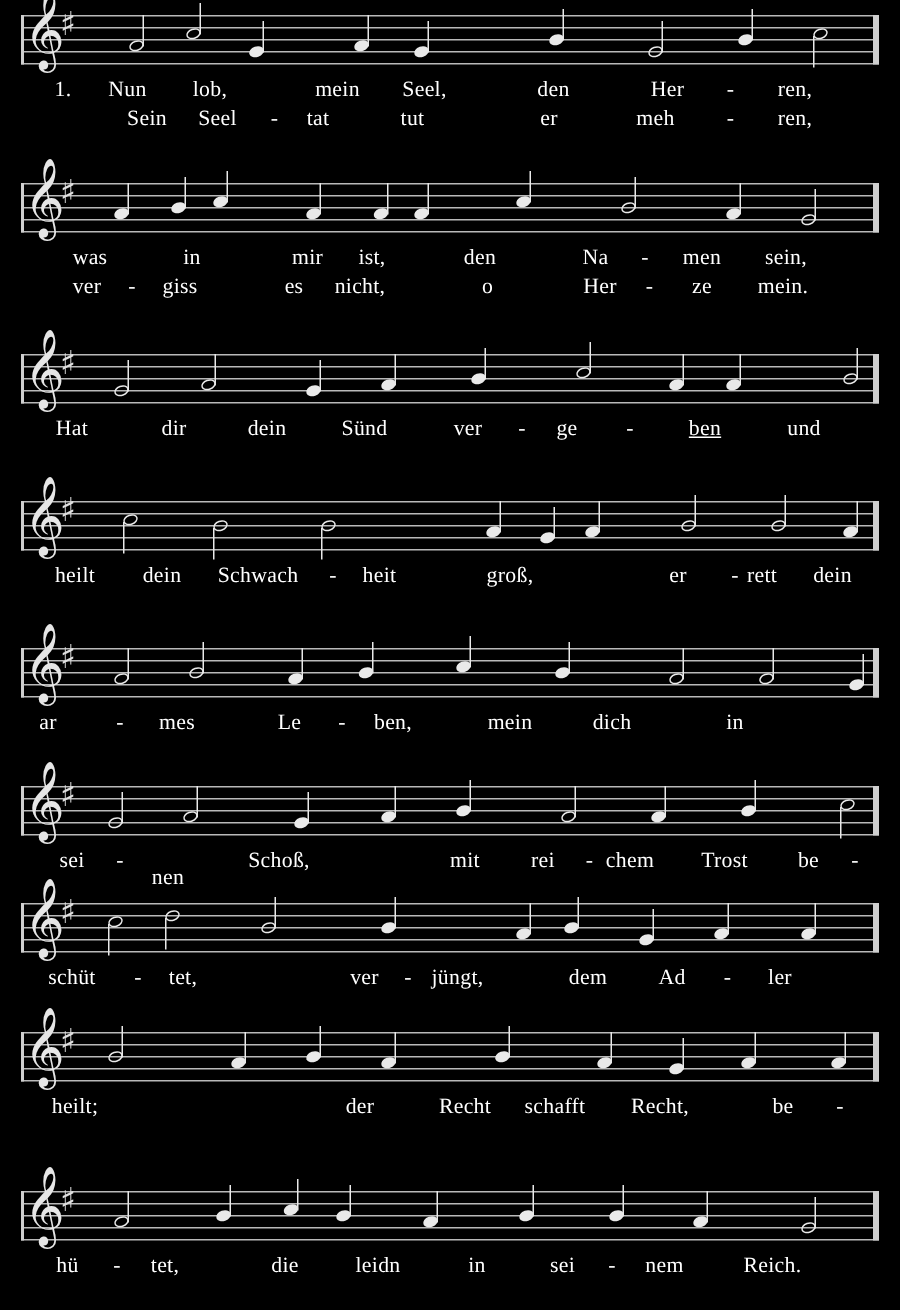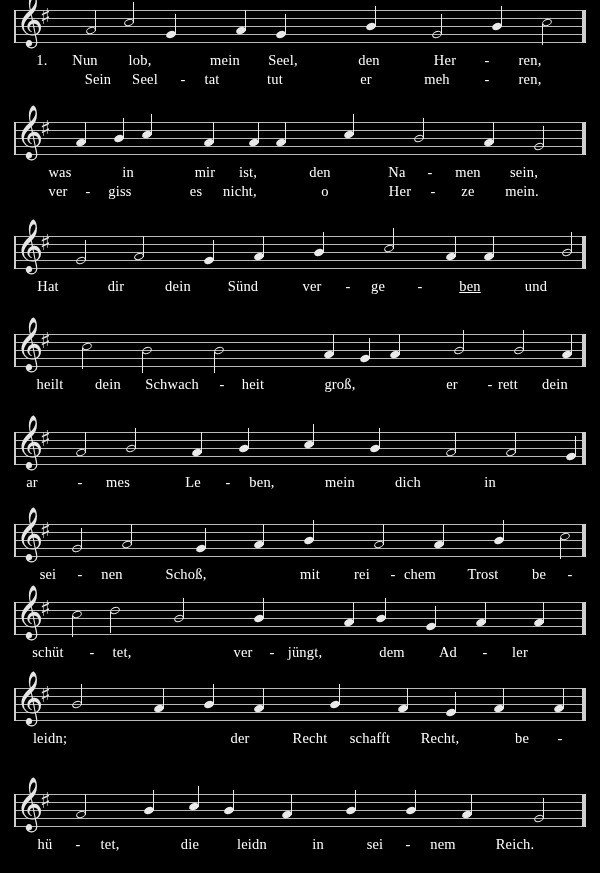--- a/index.html
+++ b/index.html
@@ -370,21 +370,21 @@
         <div class="notehead filled" style="left: 420px; top: 27px;"></div>
         <div class="stem" style="left: 429px; top: 10px; height: 21px;"></div>
         <div class="notehead filled" style="left: 480px; top: 23px;"></div>
         <div class="stem" style="left: 489px; top: 6px; height: 21px;"></div>
         <div class="notehead open" style="left: 546px; top: 19px;"></div>
         <div class="stem" style="left: 546px; top: 24px; height: 21px;"></div>
       </div>
       <div class="lyric-row" style="position: absolute; left: 0px; top: 52px;">
         <span class="lyric" style="left: 48px;">sei</span>
         <span class="lyric" style="left: 80px;">-</span>
-        <span class="lyric" style="left: 112px;">nen</span>
+        <span class="lyric" style="left: 112px; margin-top: 11px;">nen</span>
         <span class="lyric" style="left: 186px;">Schoß,</span>
         <span class="lyric" style="left: 310px;">mit</span>
         <span class="lyric" style="left: 362px;">rei</span>
         <span class="lyric" style="left: 393px;">-</span>
         <span class="lyric" style="left: 420px;">chem</span>
         <span class="lyric" style="left: 483px;">Trost</span>
         <span class="lyric" style="left: 539px;">be</span>
         <span class="lyric" style="left: 570px;">-</span>
       </div>
     </div>
@@ -455,21 +455,21 @@
         <div class="notehead filled" style="left: 384px; top: 27px;"></div>
         <div class="stem" style="left: 393px; top: 10px; height: 21px;"></div>
         <div class="notehead filled" style="left: 432px; top: 31px;"></div>
         <div class="stem" style="left: 441px; top: 14px; height: 21px;"></div>
         <div class="notehead filled" style="left: 480px; top: 27px;"></div>
         <div class="stem" style="left: 489px; top: 10px; height: 21px;"></div>
         <div class="notehead filled" style="left: 540px; top: 27px;"></div>
         <div class="stem" style="left: 549px; top: 10px; height: 21px;"></div>
       </div>
       <div class="lyric-row" style="position: absolute; left: 0px; top: 52px;">
-        <span class="lyric" style="left: 50px;">leidn;</span>
+        <span class="lyric" style="left: 50px;">heilt;</span>
         <span class="lyric" style="left: 240px;">der</span>
         <span class="lyric" style="left: 310px;">Recht</span>
         <span class="lyric" style="left: 370px; text-align: right;">schafft</span>
         <span class="lyric" style="left: 440px;">Recht,</span>
         <span class="lyric" style="left: 522px;">be</span>
         <span class="lyric" style="left: 560px;">-</span>
       </div>
     </div>
     <div class="system" style="position: absolute; left: 0px; top: 784px;">
       <div class="staff">

